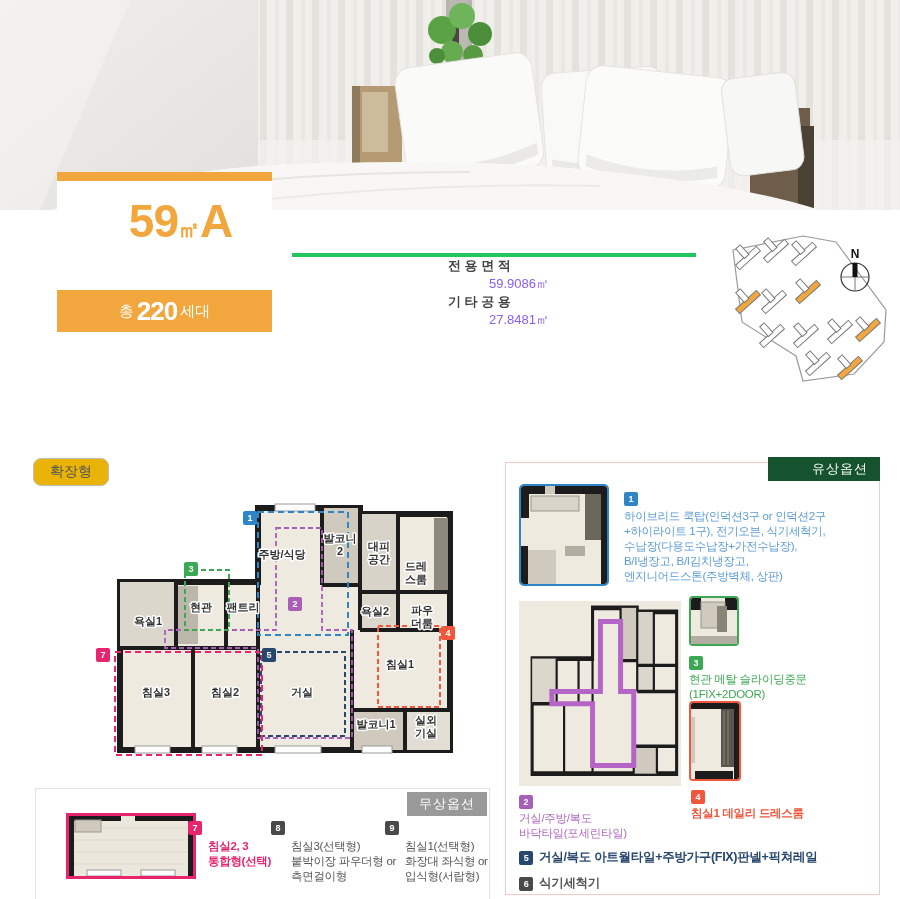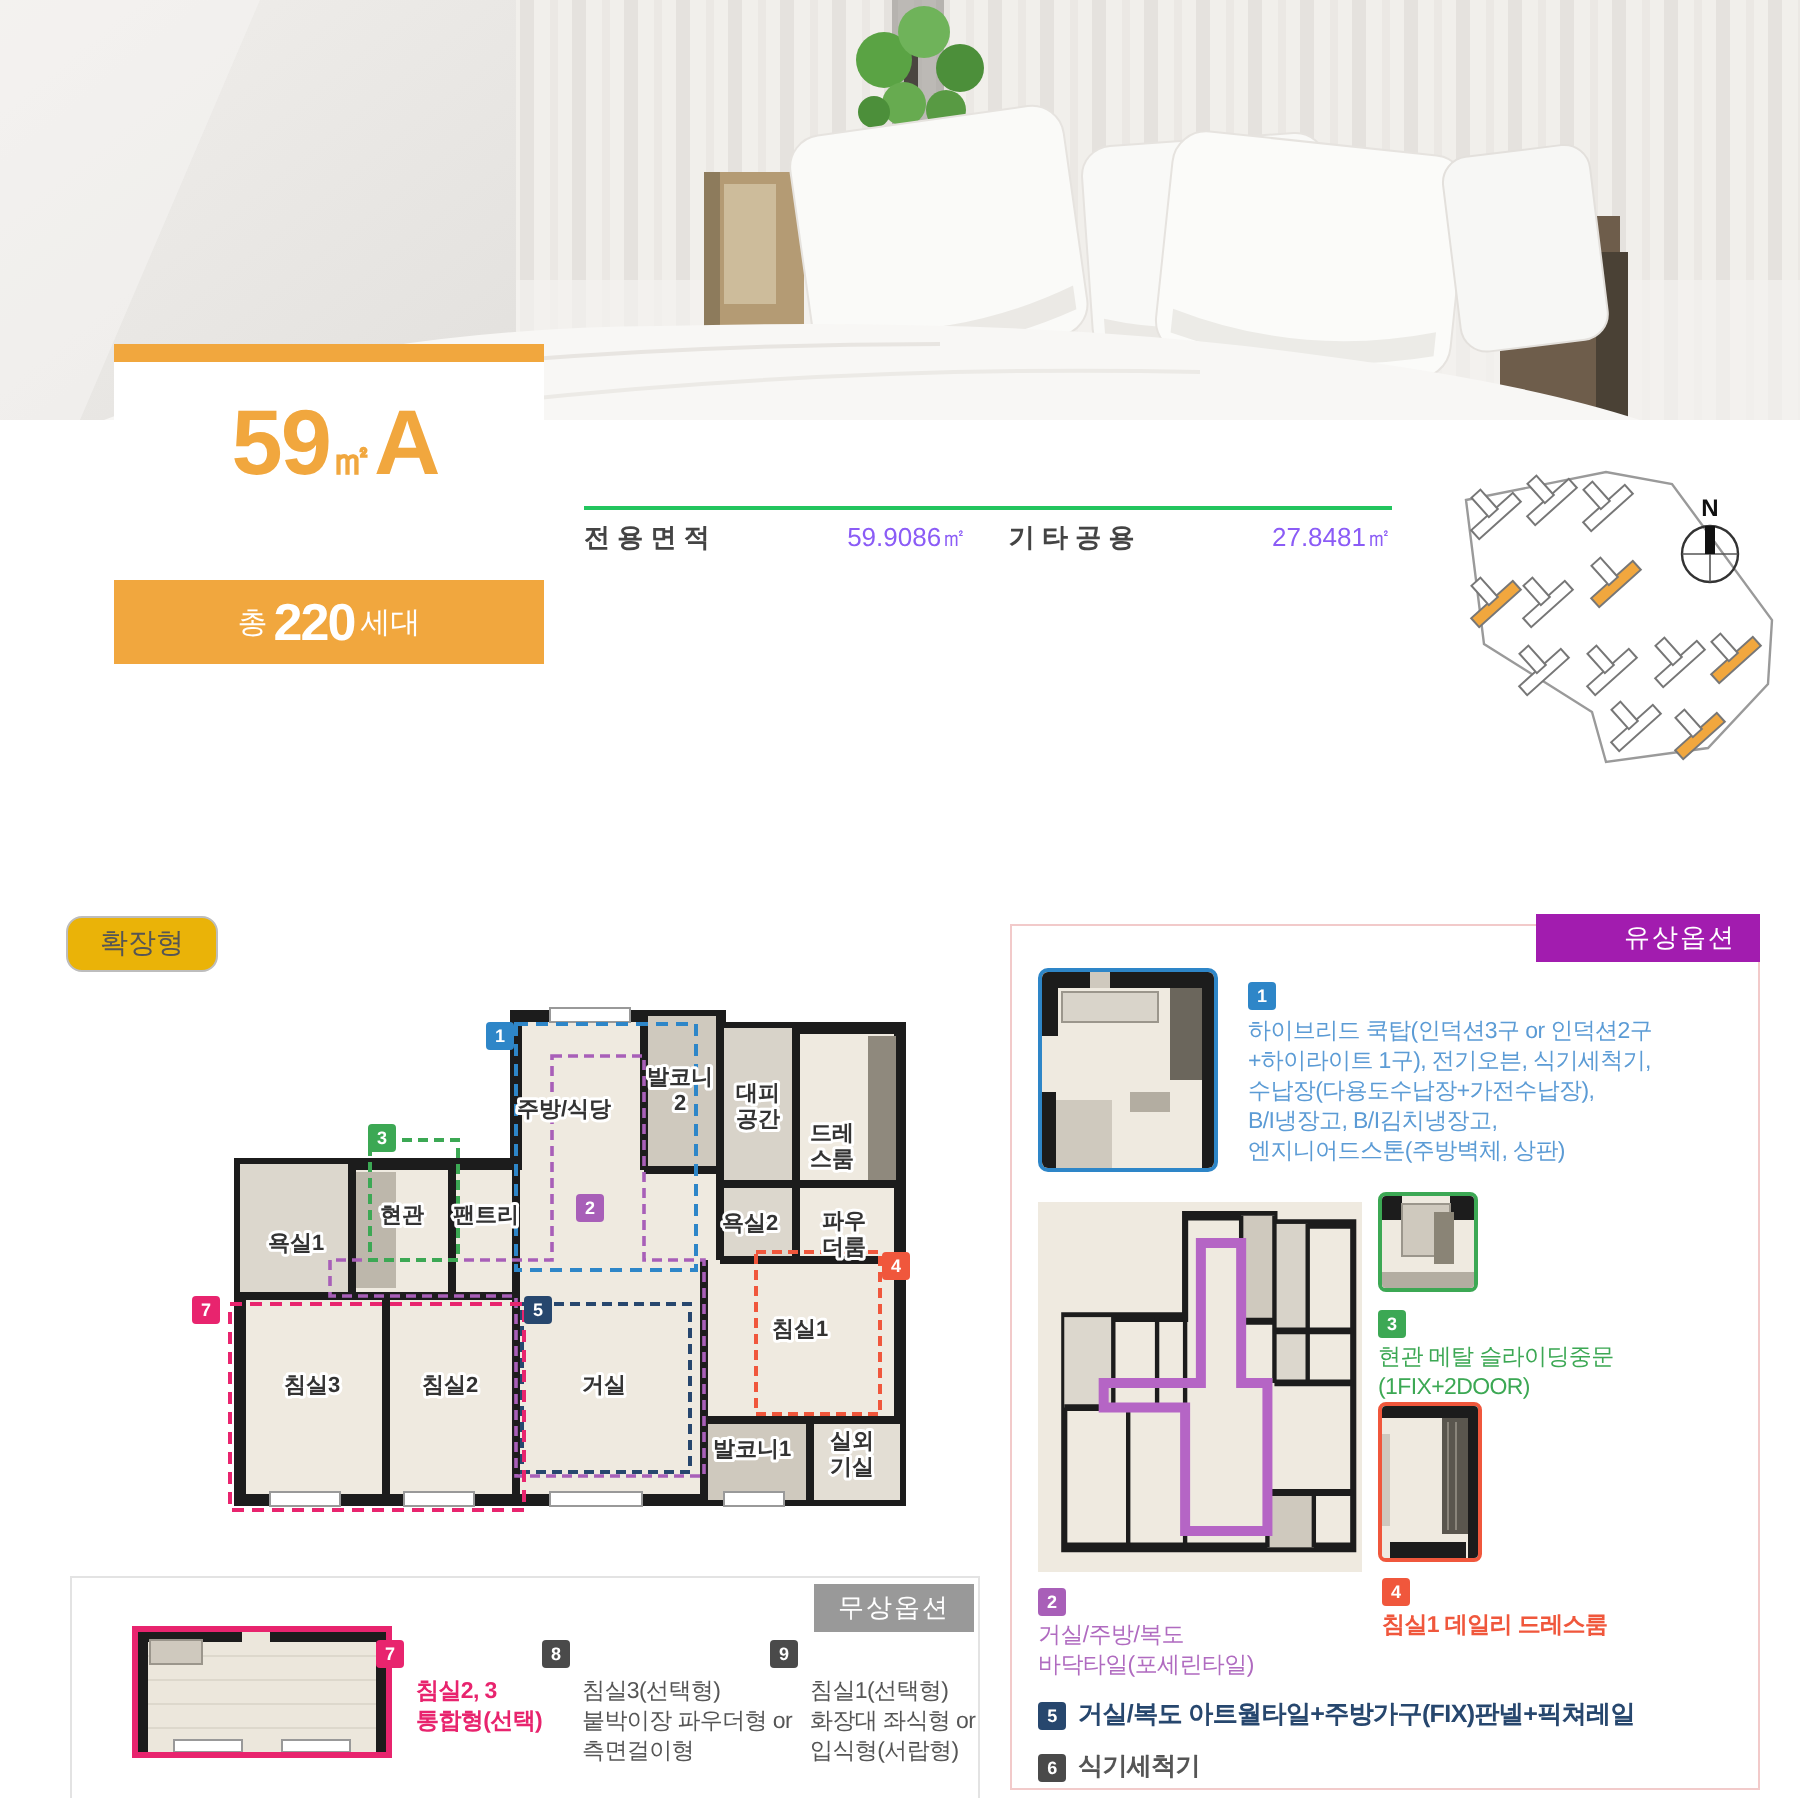--- a/index.html
+++ b/index.html
@@ -6,41 +6,41 @@
   body { background:#fff; font-family:"Liberation Sans","DejaVu Sans",sans-serif; }
   .page { position:relative; width:900px; height:899px; background:#fff; overflow:hidden; margin:0 auto; }
   .abs { position:absolute; }
 
   
   .hero { left:0; top:0; width:900px; height:210px; }
 
   
   .title-panel { left:57px; top:172px; width:215px; height:160px; background:#fff; }
   .title-bar { position:absolute; left:0; top:0; width:215px; height:9px; background:#f1a73e; }
-  .unit-title { position:absolute; left:3px; top:22px; width:215px; text-align:center; color:#f1a73e; font-weight:bold; }
+  .unit-title { position:absolute; left:16px; top:22px; width:215px; text-align:center; color:#f1a73e; font-weight:bold; }
   .unit-title .big { font-size:46px; letter-spacing:-1px; }
   .unit-title .small { font-size:22px; }
   .household-badge { left:57px; top:290px; width:215px; height:42px; background:#f1a73e; color:#fff; display:flex; align-items:center; justify-content:center; gap:3px; }
   .household-badge .pre, .household-badge .suf { font-size:15px; }
   .household-badge .cnt { font-size:26px; font-weight:bold; letter-spacing:-1px; }
 
   
   .area-table { left:292px; top:253px; width:404px; }
-  .area-row { display:flex; align-items:center; height:30px; border-top:2px solid #22c55e; }
+  .area-row { display:flex; align-items:center; height:30px; border-top:4px solid #22c55e;flex-direction:column; }
   .a-label { width:92px; font-size:13px; font-weight:bold; color:#444; }
   .a-value { width:110px; font-size:13px; color:#8b5cf6; text-align:right; }
   .a-gap { width:22px; }
 
   
   .expand-label { left:33px; top:458px; border:1px solid #bdbdbd; border-radius:8px; padding:4px 16px; font-size:14px; color:#555; background:#eab308; }
   .panel { background:#fff; }
   .paid-panel { left:505px; top:462px; width:375px; height:433px; border:1px solid #f2caca; }
   .free-panel { left:35px; top:788px; width:455px; height:112px; border:1px solid #e3e3e3; }
   .tab { position:absolute; font-size:13px; color:#fff; padding:3px 12px; letter-spacing:1px; }
-  .paid-tab { top:-6px; right:-1px; background:#a21caf;padding-left:44px; }
+  .paid-tab { top:-6px; right:-1px; background:#14532d;padding-left:44px; }
   .free-tab { top:3px; right:2px; background:#999999; }
 
   .num-badge { display:inline-flex; width:14px; height:14px; border-radius:2px; color:#fff; font-size:9px; font-weight:bold; align-items:center; justify-content:center; flex:none; }
   .bg-blue { background:#2e86c8; } .bg-purple { background:#a85fb8; } .bg-green { background:#3ca854; }
   .bg-red { background:#f0573c; } .bg-navy { background:#27476e; } .bg-gray { background:#4a4a4a; } .bg-pink { background:#e8246e; }
 
   .opt-lines { font-size:11.5px; line-height:15px; letter-spacing:-0.3px; }
   .t-blue { color:#5b9bd5; } .t-purple { color:#b06bc0; } .t-green { color:#3ca854; }
   .t-red { color:#f0573c; } .t-navy { color:#27476e; } .t-dark { color:#555; } .t-pink { color:#e8246e; }
 

